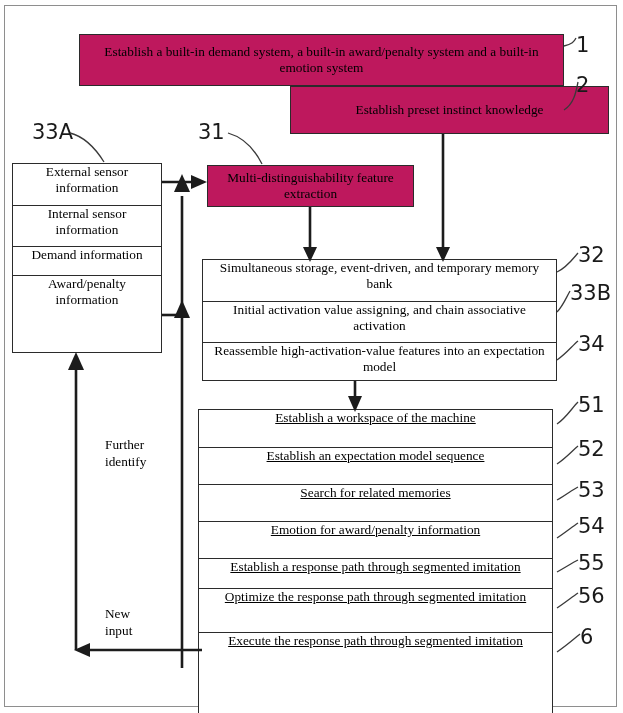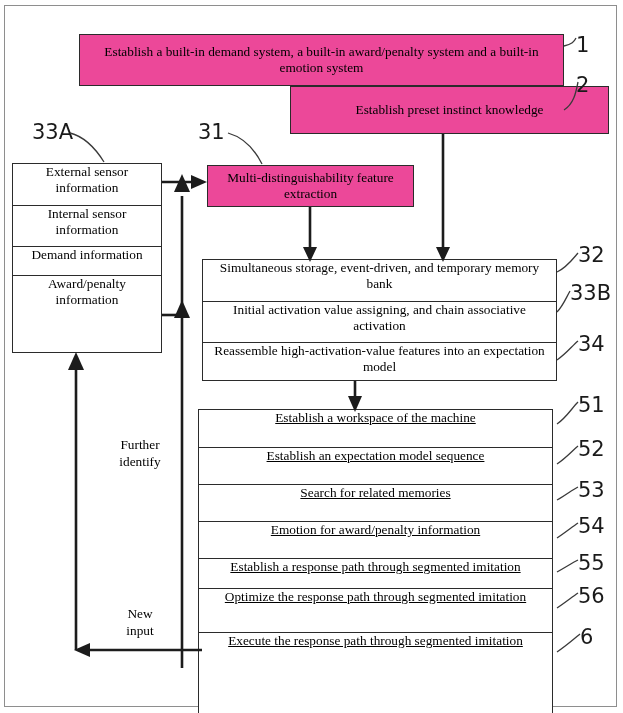--- a/index.html
+++ b/index.html
@@ -28,21 +28,21 @@
     height: 702px;
     border: 1px solid #8e8e8e;
     box-sizing: border-box;
     pointer-events: none;
   }
   
   .box {
     position: absolute;
     box-sizing: border-box;
     border: 1.6px solid #2b2b2b;
-    background: #ec4899;
+    background: #be185d;
     display: flex;
     align-items: center;
     justify-content: center;
     text-align: center;
     line-height: 1.22;
     color: #000000;
     font-size: 13.3px;
     padding: 1px 6px;
   }
   
@@ -74,21 +74,20 @@
     font-size: 21px;
     color: #1a1a1a;
     letter-spacing: 0px;
     white-space: nowrap;
   }
   
   .freetext {
     position: absolute;
     font-size: 13.3px;
     color: #000;
-    text-align: center;
     line-height: 1.25;
     white-space: pre-line;
   }
   
   svg.overlay {
     position: absolute;
     left: 0;
     top: 0;
     width: 623px;
     height: 713px;

